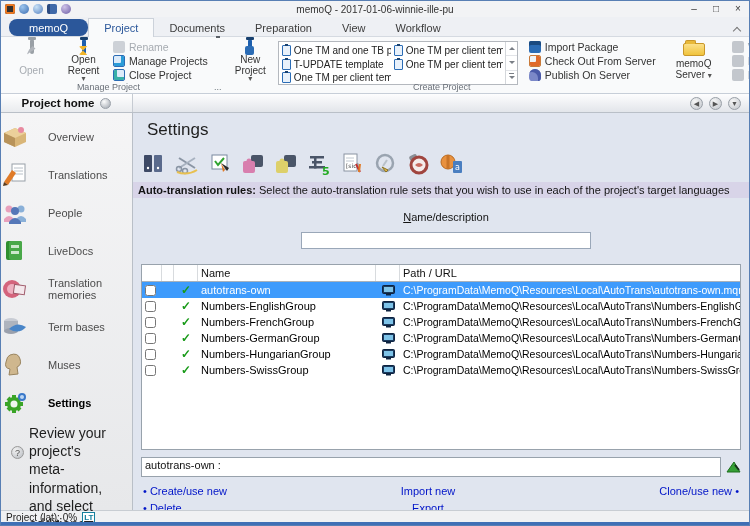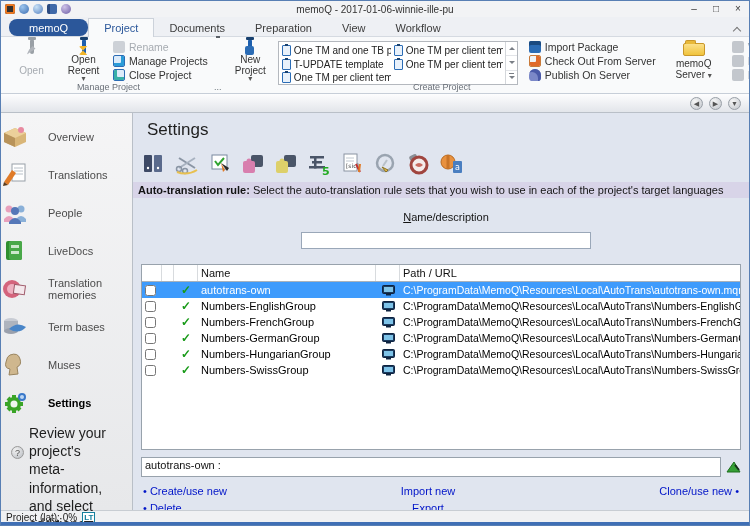--- a/index.html
+++ b/index.html
@@ -262,20 +262,24 @@
       <div class="smallbtn disabled">
         <span class="mini m-gray"></span>
         <span>Restore</span>
       </div>
     </div>
     <div class="rgroup-label">Archive/Backup</div>
   </div>
 </div>
 
 <div class="phbar">
+  <div class="phtab">
+    <span>Project home</span>
+    <span class="orb"></span>
+  </div>
   <div class="navorbs">
     <span class="navorb">◀</span>
     <span class="navorb">▶</span>
     <span class="navorb">▼</span>
   </div>
 </div>
 
 <div class="content-body">
 
   <div class="sidebar">
@@ -423,21 +427,21 @@
           </svg></span>
       <span class="stico"><svg width="26" height="24" viewBox="0 0 26 24">
             <circle cx="10" cy="10" r="7" fill="#e8913f" stroke="#b86a20"></circle>
             <rect x="8.5" y="3" width="3" height="14" fill="#c87428"></rect>
             <rect x="15" y="9" width="9" height="12" rx="1" fill="#4a7ec0"></rect>
             <text x="17" y="18" font-size="8" fill="#fff" font-family="DejaVu Sans, sans-serif">a</text>
           </svg></span>
     </div>
 
     <div class="band">
-      <b>Auto-translation rule:</b>
+      <b>Auto-translation rules:</b>
       <span>Select the auto-translation rule sets that you wish to use in each of the project's target languages</span>
     </div>
 
     <div class="filterrow">
       <label><u>N</u><span>ame/description</span></label>
       <input type="text" style="">
     </div>
 
     <div class="tablewrap">
       <div class="trow thead">

